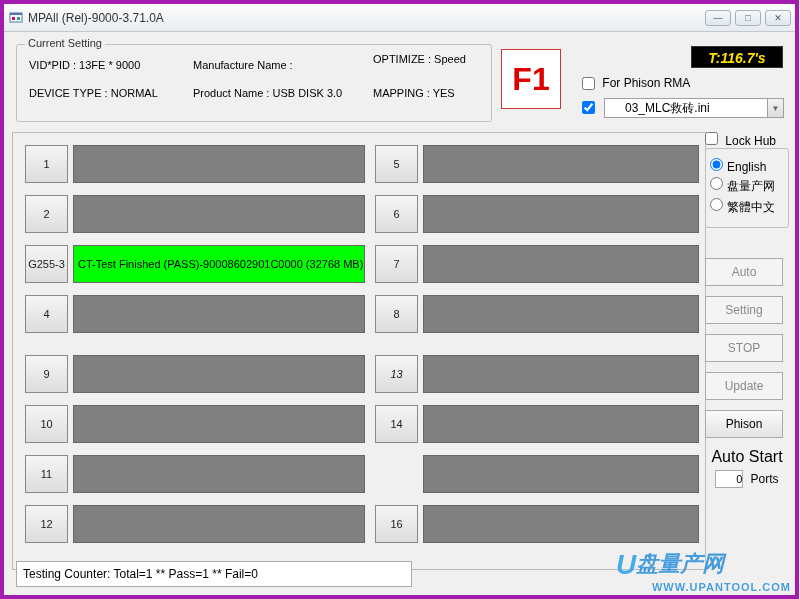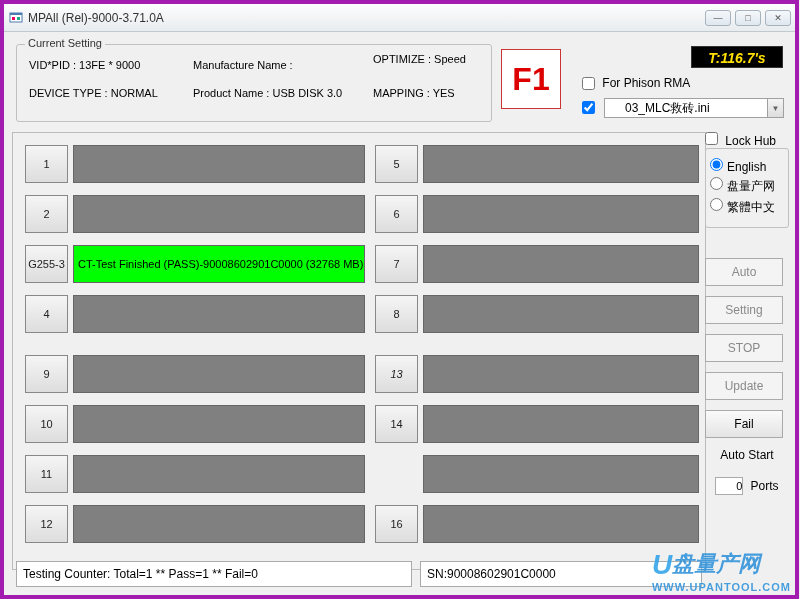--- a/index.html
+++ b/index.html
@@ -140,40 +140,40 @@
   border:1px solid #aaa;
   background:#f4f4f4;
   color:#8a8a8a;
   font-size:12px;
   margin-bottom:10px;
   display:block;
   cursor:pointer;
 }
 .btn.enabled { color:#000; background:linear-gradient(#fafafa,#e4e4e4);}
 .autostart { text-align:center; margin-top:8px;}
-.autostart .lbl{font-size:12px;display:block;margin-bottom:15px;}
+.autostart .lbl{font-size:16px;display:block;margin-bottom:4px;}
 .autostart input{width:28px;height:18px;text-align:right;border:1px solid #aaa;font-size:11px;}
 .autostart .ports{font-size:12px;margin-left:4px;}
 .status-row {
   position:absolute; left:12px; bottom:8px;
   display:flex; gap:8px;border-radius:6px;
 }
 .status-box {
   height:26px; border:1px solid #aaa; background:#fff;
   display:flex;align-items:center;padding:0 6px;font-size:12px;
 }
 .watermark {
   position:absolute; right:4px; bottom:2px;
   font: italic 700 22px "Arial";
   color:#2a8fd8;
   opacity:0.85;
   text-shadow:0 0 1px #fff;
   pointer-events:none;
 }
-.watermark .sub{display:block;font:700 11px Arial;color:#2a8fd8;letter-spacing:1px;text-align:right;}
+.watermark .sub{display:block;font:700 11px Arial;color:#2a8fd8;letter-spacing:1px;text-align:right;margin-left:36px;}
 .watermark .u-logo{color:#2aa0e8;font-size:28px;vertical-align:-3px;}
 </style>
 </head>
 <body>
 
 <div class="window">
   <div class="titlebar">
     <span class="icon">
       <svg width="14" height="14" viewBox="0 0 14 14">
           <rect x="1" y="2" width="12" height="9" fill="#fff" stroke="#4a7aaf"></rect>
@@ -275,31 +275,30 @@
       </label>
       <div class="lang-group">
         <label><input type="radio" name="lang" checked="" style=""><span>English</span></label>
         <label><input type="radio" name="lang" style=""><span>盘量产网</span></label>
         <label><input type="radio" name="lang" style=""><span>繁體中文</span></label>
       </div>
       <button class="btn">Auto</button>
       <button class="btn">Setting</button>
       <button class="btn">STOP</button>
       <button class="btn">Update</button>
-      <button class="btn enabled">Fail</button>
+      <button class="btn enabled">Phison</button>
       <div class="autostart">
         <span class="lbl">Auto Start</span>
         <input type="text" value="0" style="">
         <span class="ports">Ports</span>
       </div>
     </div>
 
     <div class="status-row">
       <div class="status-box" style="width:396px;">Testing Counter: Total=1 ** Pass=1 ** Fail=0</div>
-      <div class="status-box" style="width:282px;">SN:90008602901C0000</div>
     </div>
 
     <div class="watermark">
       <span class="u-logo">U</span><span>盘量产网</span>
       <span class="sub">WWW.UPANTOOL.COM</span>
     </div>
 
   </div>
 </div>
 

